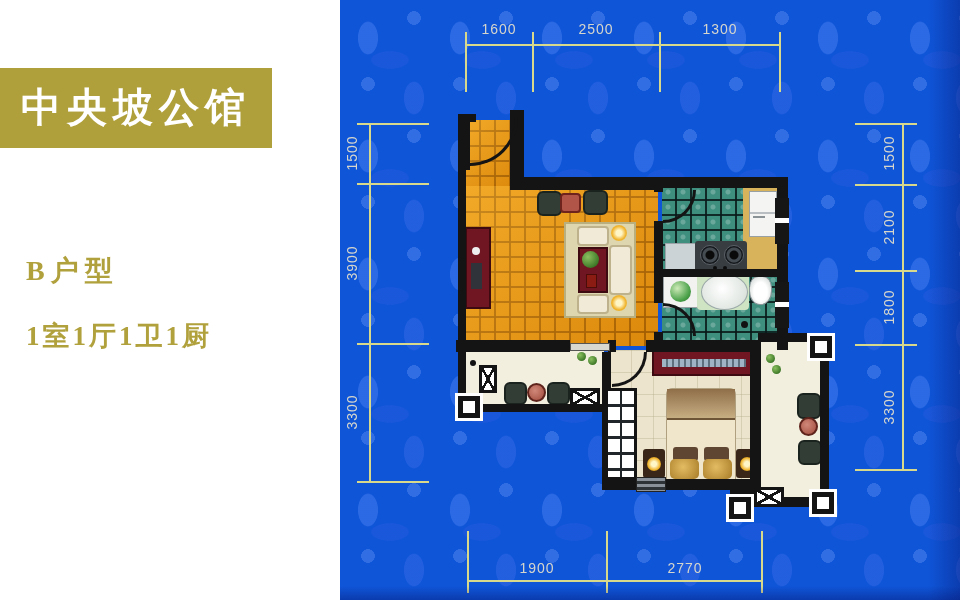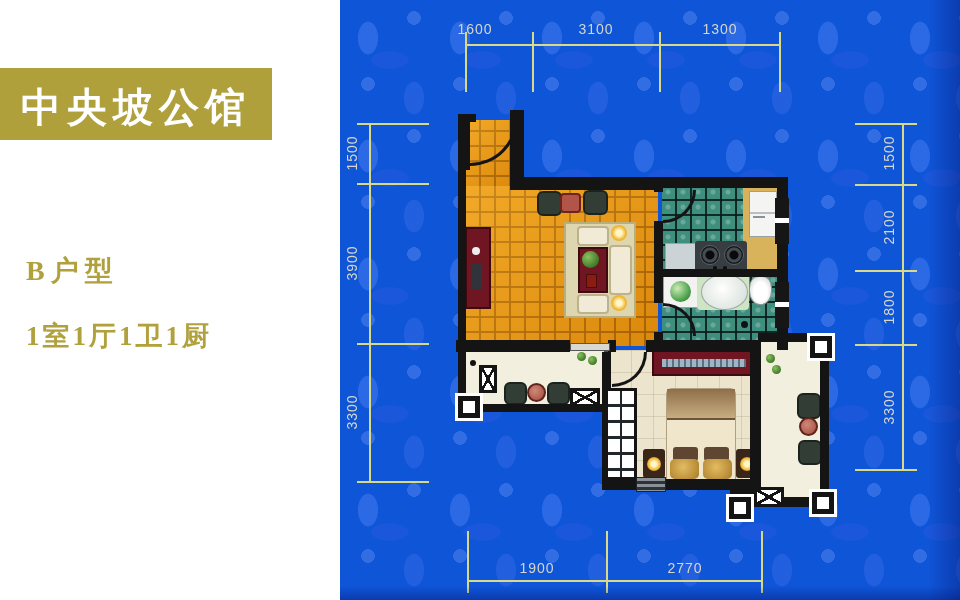--- a/index.html
+++ b/index.html
@@ -2,21 +2,21 @@
 <html style="--background: #0f55d8; --banner-bg: #b0a03c; --banner-text: #ffffff; --listing-text: #b1a13d; --dim-line: #d9d98c; --dim-text: #d6d6cc; --wall: #141414; --living-floor: #e8940f; --tile-floor: #3f8f7f; --bedroom-floor: #ece4cc; --balcony-floor: #f3efdf; --counter: #d9b35c; --accent-red: #701522;"><head>
 <meta charset="utf-8">
 <style>
   html,body{margin:0;padding:0;}
   .stage{position:relative;width:960px;height:600px;overflow:hidden;background:#fff;
          font-family:"Liberation Sans",sans-serif;}
   .abs{position:absolute;}
 
   
   .left-panel{position:absolute;left:0;top:0;width:340px;height:600px;background:#ffffff;}
-  .banner{position:absolute;left:0;top:68px;width:272px;height:72px;
+  .banner{position:absolute;left:0;top:68px;width:272px;height:80px;
           background:var(--banner-bg,#b0a03c);color:var(--banner-text,#fff);
           font-family:"Liberation Serif",serif;font-weight:bold;font-size:40px;
           line-height:80px;text-align:center;letter-spacing:6px;}
   .spec{position:absolute;left:26px;color:var(--listing-text,#b1a13d);
         font-family:"Liberation Serif",serif;font-weight:bold;white-space:nowrap;}
   .spec1{top:252px;font-size:28px;letter-spacing:6px;}
   .spec2{top:318px;font-size:27px;letter-spacing:3px;}
   .spec3{top:386px;font-size:29px;letter-spacing:2px;}
 
   
@@ -100,22 +100,22 @@
   </div>
 
   <div class="blue-panel"></div>
 
   <div>
     <div class="abs dim" style="left:465px;top:44px;width:316px;height:2px"></div>
     <div class="abs dim" style="left:465px;top:32px;width:2px;height:60px"></div>
     <div class="abs dim" style="left:532px;top:32px;width:2px;height:60px"></div>
     <div class="abs dim" style="left:659px;top:32px;width:2px;height:60px"></div>
     <div class="abs dim" style="left:779px;top:32px;width:2px;height:60px"></div>
-    <span class="abs dim-label" style="left:475px;top:29px">1600</span>
-    <span class="abs dim-label" style="left:596px;top:29px">3100</span>
+    <span class="abs dim-label" style="left:499px;top:29px">1600</span>
+    <span class="abs dim-label" style="left:596px;top:29px">2500</span>
     <span class="abs dim-label" style="left:720px;top:29px">1300</span>
   </div>
 
   <div>
     <div class="abs dim" style="left:369px;top:123px;width:2px;height:359px"></div>
     <div class="abs dim" style="left:357px;top:123px;width:72px;height:2px"></div>
     <div class="abs dim" style="left:357px;top:183px;width:72px;height:2px"></div>
     <div class="abs dim" style="left:357px;top:343px;width:72px;height:2px"></div>
     <div class="abs dim" style="left:357px;top:481px;width:72px;height:2px"></div>
     <span class="abs dim-label rot" style="left:352px;top:153px">1500</span>

